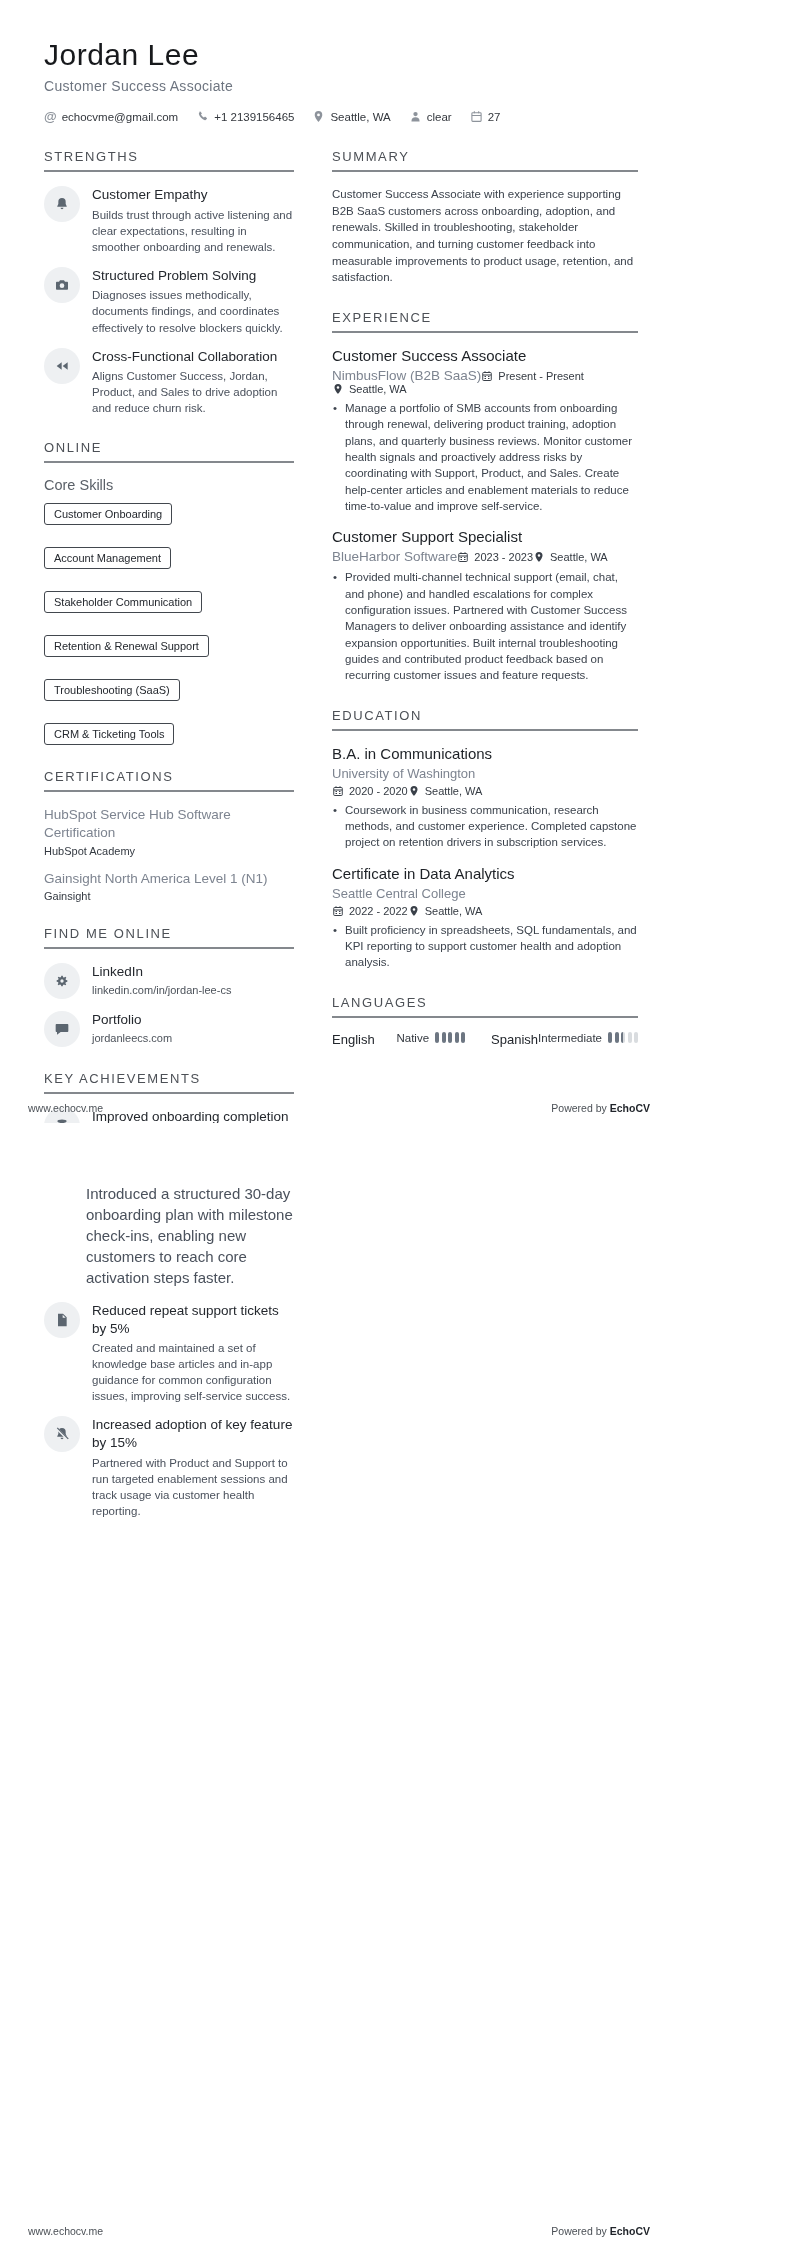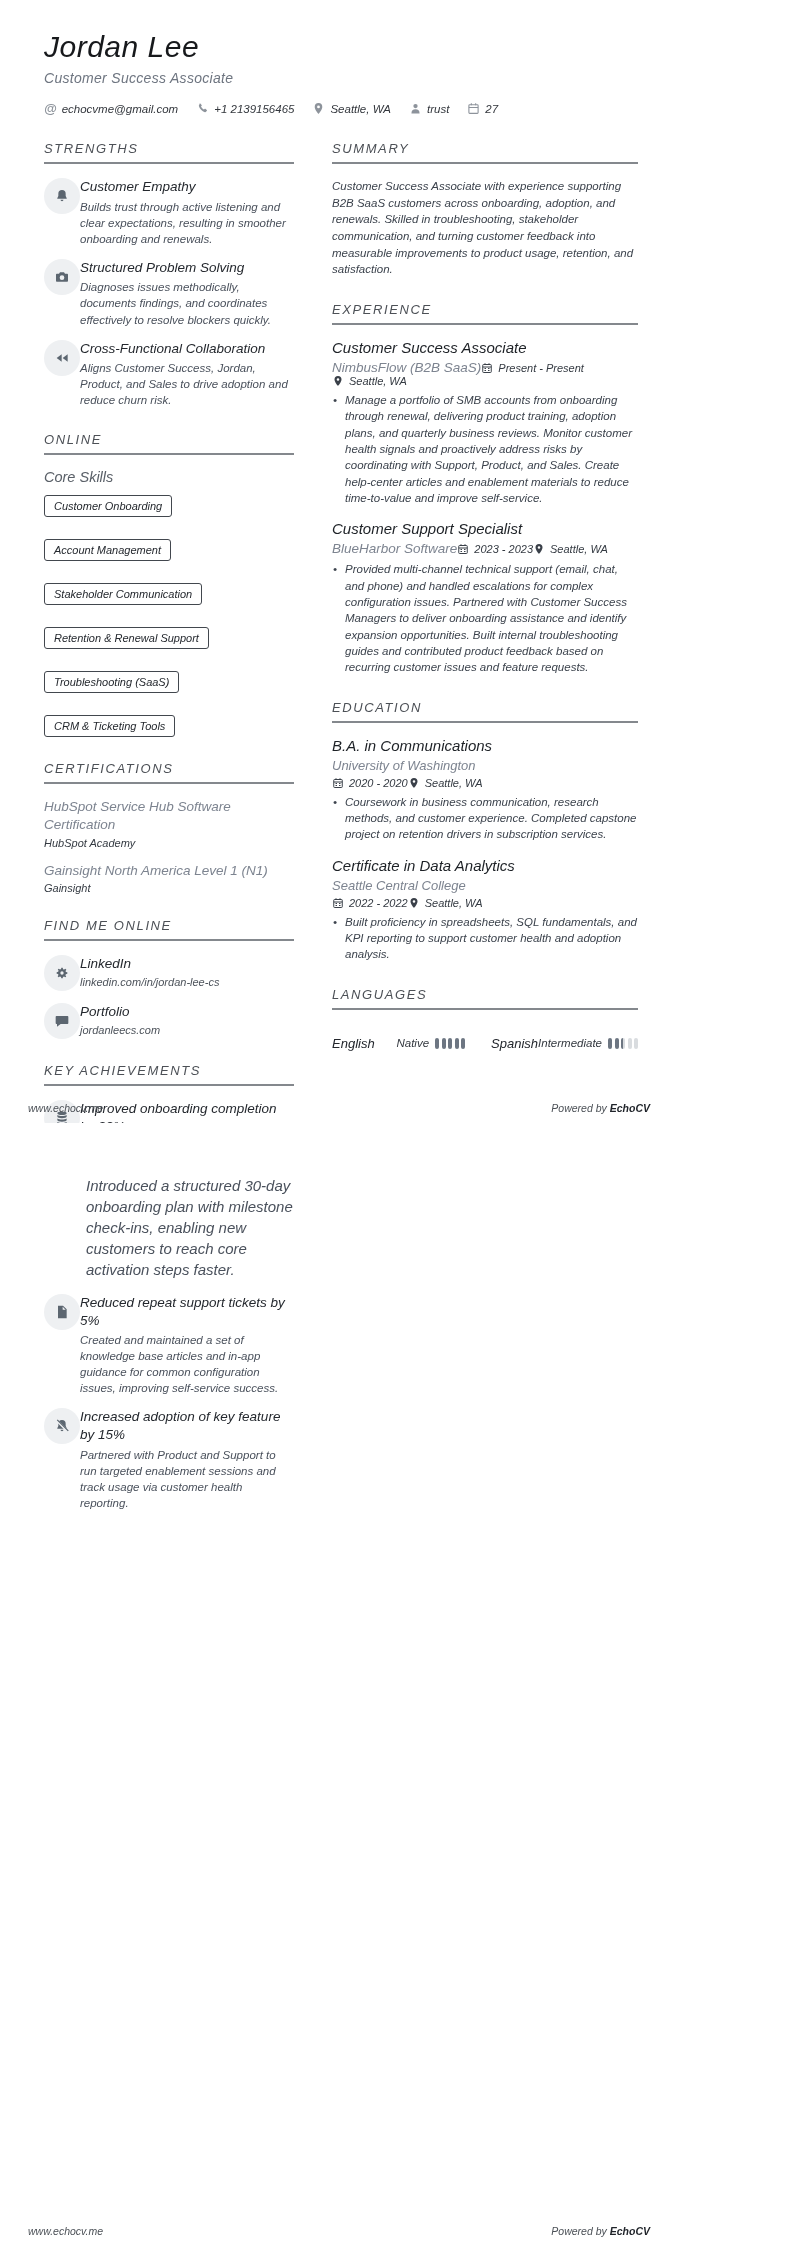--- a/index.html
+++ b/index.html
@@ -1,38 +1,38 @@
 <!DOCTYPE html>
 <html><head>
 <meta charset="utf-8">
 <title>Resume</title>
 <style>
   * { box-sizing: border-box; margin: 0; padding: 0; }
   body { background:#ffffff; font-family:"Liberation Sans", sans-serif; width:794px; }
-  .page { width:678px; height:1123px; position:relative; background:#fff; padding:30px 40px 0 44px; overflow:hidden;font-style:italic; }
+  .page { width:678px; height:1123px; position:relative; background:#fff; padding:38px 40px 0 44px; overflow:hidden; }
 
   
   .name { font-size:30px; font-weight:500; color:#17191c; letter-spacing:.5px; }
   .subtitle { font-size:14px; color:#6e7580; margin-top:6px; letter-spacing:.3px; }
   .contacts { display:flex; gap:18px; margin-top:16px; align-items:center; flex-wrap:wrap; }
   .c-item { display:flex; align-items:center; gap:5px; font-size:11.5px; color:#33373d; }
   .c-item .ic { width:13px; height:13px; color:#8d939b; }
   .at-glyph { font-size:13px; color:#8d939b; font-weight:600; line-height:1; }
 
   
   .cols { display:flex; gap:38px; margin-top:26px; }
   .col-left { width:250px; flex:none; }
   .col-right { flex:1; min-width:0; }
 
   .sec { margin-bottom:24px; }
   .sec-h { font-size:13px; font-weight:500; letter-spacing:1.6px; color:#4c5056;
            border-bottom:2px solid #84888d; padding-bottom:6px; margin-bottom:14px; }
 
   
-  .irow { display:flex; margin-bottom:12px; }
+  .irow { display:flex; gap:12px; margin-bottom:12px; }
   .circle { width:36px; height:36px; border-radius:50%; background:#eef0f2; color:#5c6670;
             flex:none; display:flex; align-items:center; justify-content:center; }
   .circle .ic { width:16px; height:16px; }
   .irow-title { font-size:13.5px; font-weight:500; color:#24282e; line-height:1.3; margin-bottom:3px; }
   .irow-desc { font-size:11.5px; color:#4a515c; line-height:1.4; }
   .irow-url { font-size:11px; color:#4d535b; margin-top:2px; text-decoration:none; display:block; }
 
   
   .group-label { font-size:14.5px; color:#5a6068; margin-bottom:10px; }
   .chips { display:flex; flex-direction:column; align-items:flex-start; gap:22px; }
@@ -51,21 +51,21 @@
   .company { font-size:13.5px; color:#7d8490; }
   .meta { display:flex; align-items:center; gap:5px; font-size:11px; color:#343a42; }
   .meta .ic { width:12px; height:12px; color:#3a4049; }
   .bullets { margin-top:2px; }
   .bullet { position:relative; padding-left:13px; font-size:11.5px; color:#3c434d; line-height:1.42; }
   .bullet::before { content:"•"; position:absolute; left:1px; top:0; color:#3c434d; }
   .school { font-size:13px; color:#7d8490; margin-bottom:4px; }
 
   
   .langs { display:grid; grid-template-columns:1fr 1fr; gap:26px; }
-  .lang { display:flex; align-items:center; justify-content:space-between;margin-top:12px; }
+  .lang { display:flex; align-items:flex-start; justify-content:space-between; }
   .lang-name { font-size:13px; color:#22262c; }
   .lang-right { display:flex; align-items:center; gap:6px; }
   .lang-level { font-size:11.5px; color:#33383f; }
   .bars { display:flex; gap:2.5px; align-items:center; }
   .bar { width:4px; height:11px; border-radius:2px; background:#d9dcdf; display:inline-block; }
   .bar.fill { background:#6d7682; }
   .bar.half { background:linear-gradient(90deg,#6d7682 50%,#d9dcdf 50%); }
 
   
   .ach-desc-cont { margin-left:42px; margin-bottom:14px; font-size:15px; color:#4a515c; line-height:1.4; }
@@ -103,21 +103,21 @@
         <svg class="ic" viewBox="0 0 24 24">
             <path fill="currentColor" fill-rule="evenodd" d="M12 2a7 7 0 0 0-7 7c0 5.2 7 13 7 13s7-7.8 7-13a7 7 0 0 0-7-7zm0 9.6a2.6 2.6 0 1 1 0-5.2 2.6 2.6 0 0 1 0 5.2z"></path>
           </svg>
         <span>Seattle, WA</span>
       </span>
       <span class="c-item">
         <svg class="ic" viewBox="0 0 24 24">
             <circle cx="12" cy="7.5" r="4" fill="currentColor"></circle>
             <path fill="currentColor" d="M4.5 21a7.5 7.5 0 0 1 15 0z"></path>
           </svg>
-        <span>trust</span>
+        <span>clear</span>
       </span>
       <span class="c-item">
         <svg class="ic" viewBox="0 0 24 24" fill="none" stroke="currentColor" stroke-width="2">
             <rect x="3.5" y="5" width="17" height="16" rx="1.5"></rect>
             <path d="M3.5 10h17M8 2.5V6M16 2.5V6"></path>
           </svg>
         <span>27</span>
       </span>
     </div>
   </header>

